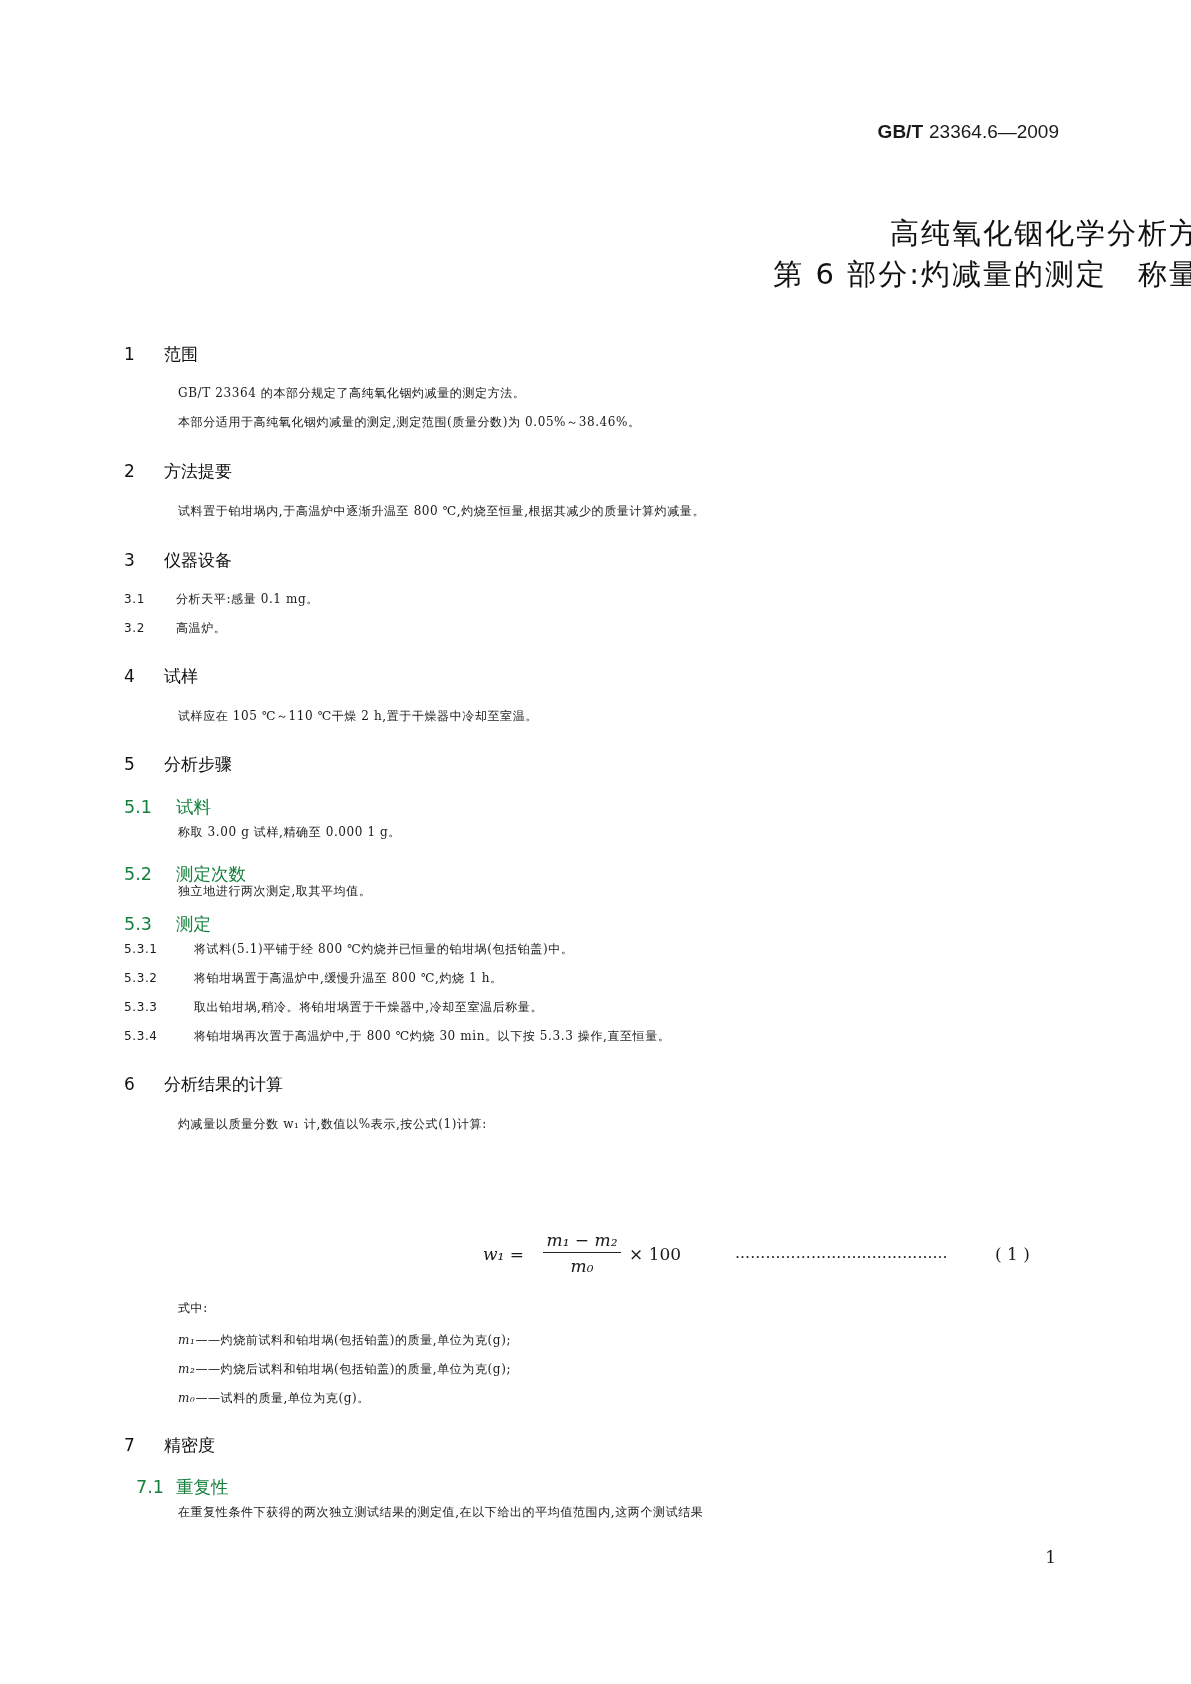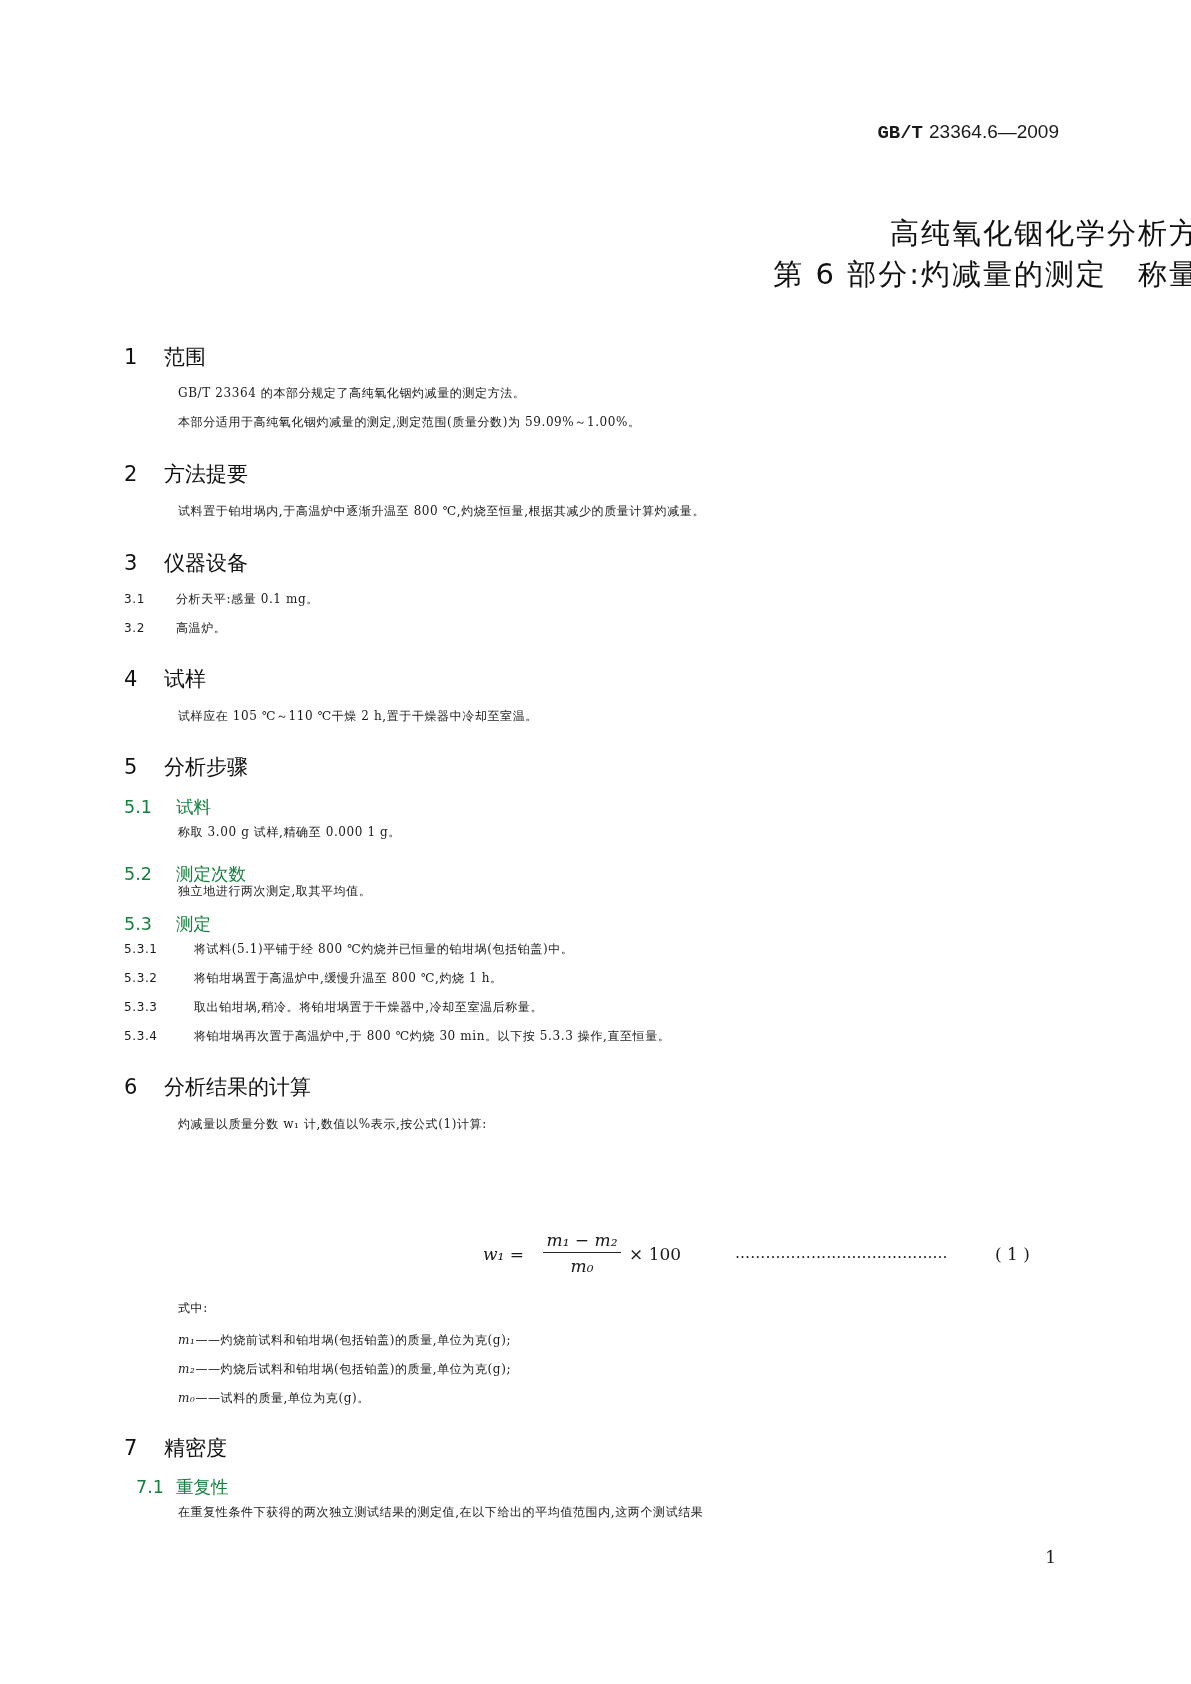--- a/index.html
+++ b/index.html
@@ -1,24 +1,24 @@
 <!DOCTYPE html>
 <html><head>
   <meta charset="utf-8">
   <style>
     html, body { margin: 0; padding: 0; background: #ffffff; }
     body { width: 1191px; height: 1684px; position: relative; overflow: hidden; color: #1a1a1a;
            font-family: "DejaVu Serif", "Liberation Serif", serif; }
     .abs { position: absolute; white-space: nowrap; }
     .std-no { right: 132px; top: 120px; font-size: 19px; }
-    .std-no .gb { font-family: Liberation Mono, monospace; font-weight: bold; }
+    .std-no .gb { font-family: Liberation Sans, sans-serif; font-weight: bold; }
     .std-no .num { font-family: "Liberation Sans", "DejaVu Sans", sans-serif; }
     .title { left: 0; width: 1191px; text-align: right; font-family: "DejaVu Sans", "Liberation Sans", sans-serif;
              font-size: 29px; letter-spacing: 2px; color: #111; margin-left: 40px; }
-    .h1 { left: 124px; font-family: "DejaVu Sans", "Liberation Sans", sans-serif; font-size: 21px; color: #111; }
+    .h1 { left: 124px; font-family: "DejaVu Sans", "Liberation Sans", sans-serif; font-size: 17px; color: #111; }
     .h1 .no { display: inline-block; width: 40px; }
     .h2 { left: 124px; font-family: "DejaVu Sans", "Liberation Sans", sans-serif; font-size: 17.5px; color: #15803d; }
     .h2 .no { display: inline-block; width: 52px; }
     .h3no { display: inline-block; width: 70px; font-family: "DejaVu Sans", "Liberation Sans", sans-serif; }
     .p { font-size: 12px; letter-spacing: 0.6px; }
     .indent { left: 178px; }
     .item { left: 124px; }
     .formula { left: 483px; top: 1230px; font-size: 17px; font-style: italic; height: 58px; }
     .frac { position: absolute; left: 60px; top: 0; width: 78px; text-align: center; }
     .frac .num { display: block; border-bottom: 1px solid #222; padding-bottom: 2px; }
@@ -38,21 +38,21 @@
   <span class="num">23364.6—2009</span>
 </div>
 
 <div class="abs title" style="top:214px;">高纯氧化铟化学分析方法</div>
 <div class="abs title" style="top:255px;">第 6 部分:灼减量的测定　称量法</div>
 
 <div class="abs h1" style="top:343px;">
   <span class="no">1</span><span>范围</span>
 </div>
 <div class="abs p indent" style="top:385px;">GB/T 23364 的本部分规定了高纯氧化铟灼减量的测定方法。</div>
-<div class="abs p indent" style="top:414px;">本部分适用于高纯氧化铟灼减量的测定,测定范围(质量分数)为 59.09%～1.00%。</div>
+<div class="abs p indent" style="top:414px;">本部分适用于高纯氧化铟灼减量的测定,测定范围(质量分数)为 0.05%～38.46%。</div>
 
 <div class="abs h1" style="top:460px;">
   <span class="no">2</span><span>方法提要</span>
 </div>
 <div class="abs p indent" style="top:503px;">试料置于铂坩埚内,于高温炉中逐渐升温至 800 ℃,灼烧至恒量,根据其减少的质量计算灼减量。</div>
 
 <div class="abs h1" style="top:549px;">
   <span class="no">3</span><span>仪器设备</span>
 </div>
 <div class="abs p item" style="top:591px;">

